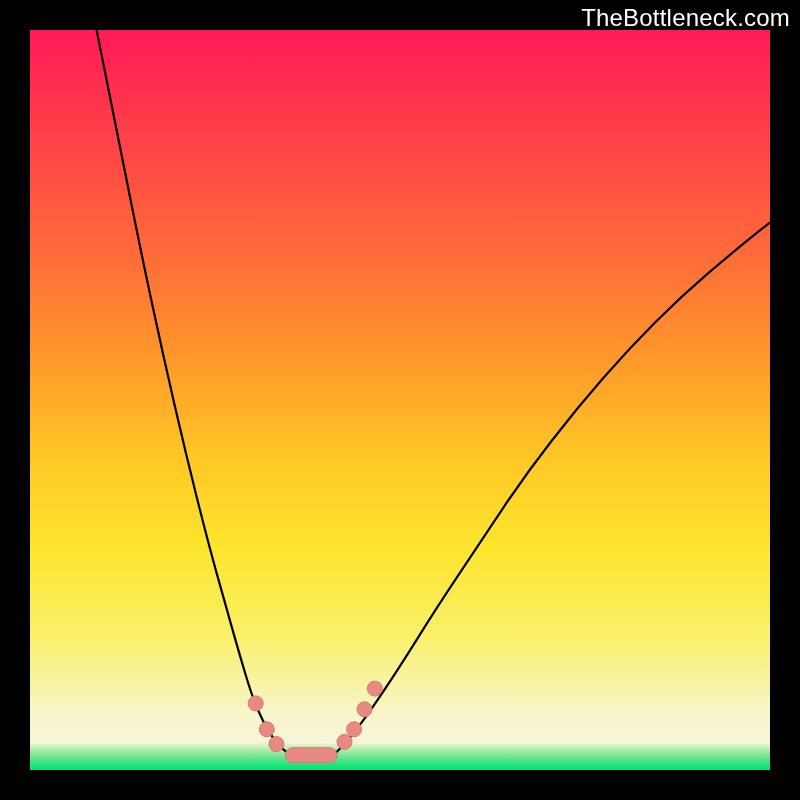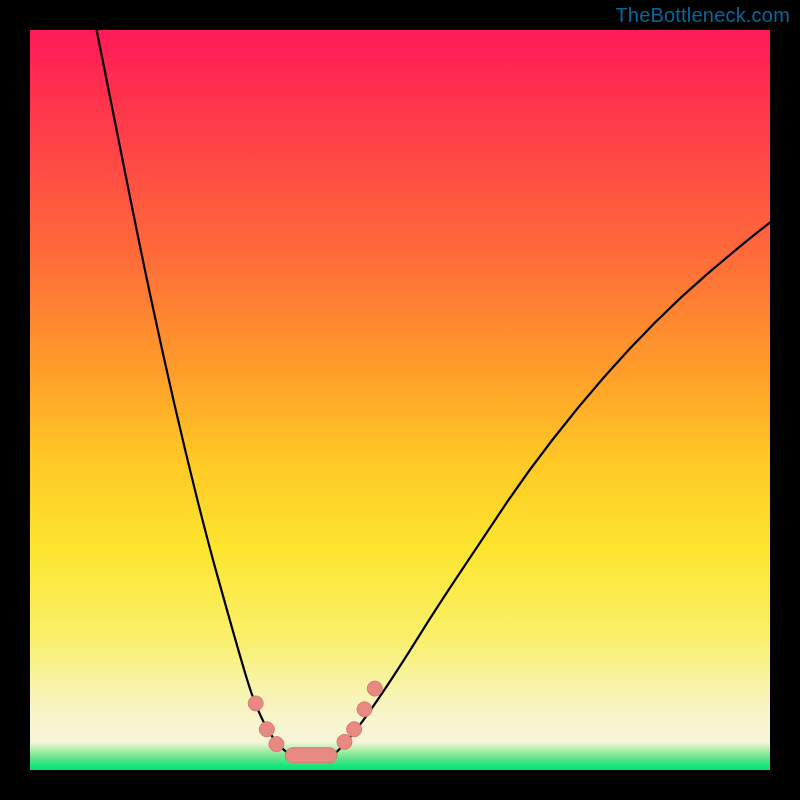--- a/index.html
+++ b/index.html
@@ -14,22 +14,22 @@
   .frame {
     position: relative;
     width: 800px;
     height: 800px;
     background: #000;
   }
   .watermark {
     position: absolute;
     top: 4px;
     right: 10px;
-    color: #0369a1;
-    font-size: 20px;
+    color: #ffffff;
+    font-size: 24px;
     font-weight: 500;
     letter-spacing: 0.2px;
     z-index: 10;
   }
   .plot-area {
     position: absolute;
     left: 30px;
     top: 30px;
     width: 740px;
     height: 740px;

